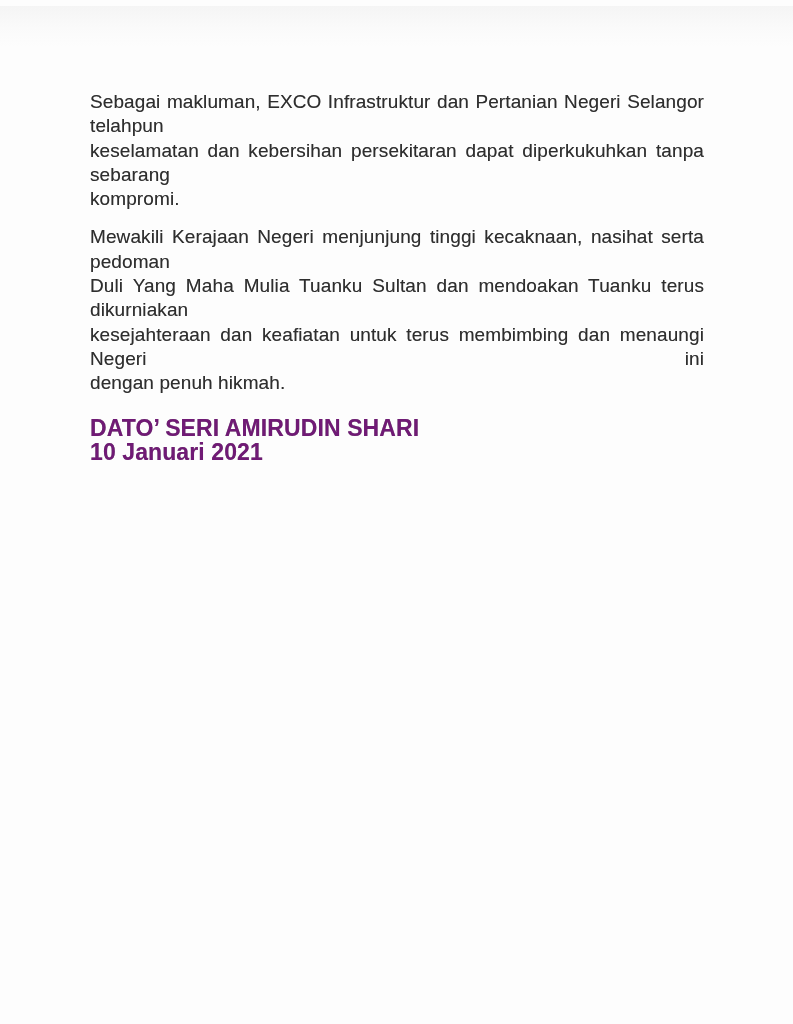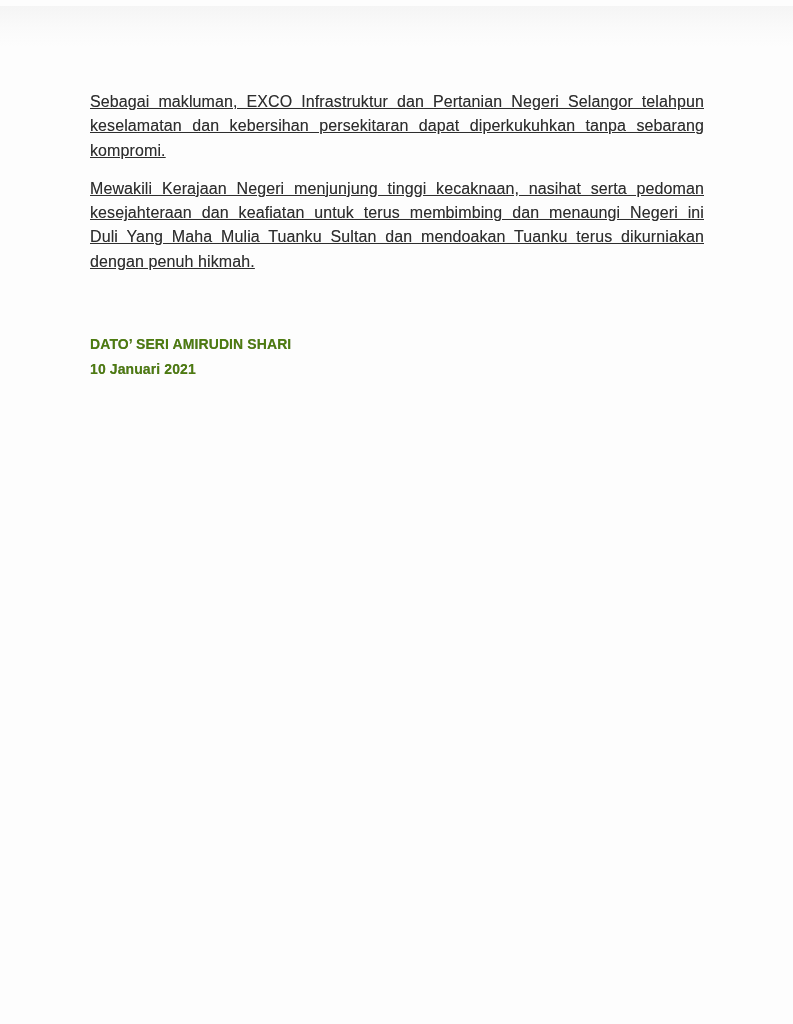--- a/index.html
+++ b/index.html
@@ -29,62 +29,61 @@
   .content {
     position: absolute;
     left: 90px;
     top: 90px;
     width: 614px;
   }
   .para {
     margin: 0 0 14px 0;
   }
   .para .line {
-    font-size: 16px;
+    font-size: 19px;
     line-height: 24.3px;
     letter-spacing: 0.1px;
     text-align: justify;
     text-align-last: justify;
     text-shadow: 0 0 0.5px rgba(46,46,46,0.45);
     white-space: normal;
-    text-decoration: underline;
   }
   .para .line.last {
     text-align-last: left;
   }
   .para.second {
-    margin-bottom: 58px;
+    margin-bottom: 20px;
   }
   .signature .sig-line {
-    font-size: 14px;
+    font-size: 23px;
     font-weight: bold;
     line-height: 24.6px;
     letter-spacing: 0.1px;
-    color: #4d7c0f;
+    color: #701a75;
     text-shadow: 0 0 0.5px rgba(41,41,41,0.5);
   }
 </style>
 </head>
 <body>
 
 <div class="page">
   <div class="scan-shade"></div>
 
   <div class="content">
 
     <div class="para first">
       <div class="line">Sebagai makluman, EXCO Infrastruktur dan Pertanian Negeri Selangor telahpun</div>
       <div class="line">keselamatan dan kebersihan persekitaran dapat diperkukuhkan tanpa sebarang</div>
       <div class="line last">kompromi.</div>
     </div>
 
     <div class="para second">
       <div class="line">Mewakili Kerajaan Negeri menjunjung tinggi kecaknaan, nasihat serta pedoman</div>
+      <div class="line">Duli Yang Maha Mulia Tuanku Sultan dan mendoakan Tuanku terus dikurniakan</div>
       <div class="line">kesejahteraan dan keafiatan untuk terus membimbing dan menaungi Negeri ini</div>
-      <div class="line">Duli Yang Maha Mulia Tuanku Sultan dan mendoakan Tuanku terus dikurniakan</div>
       <div class="line last">dengan penuh hikmah.</div>
     </div>
 
     <div class="signature">
       <div class="sig-line">DATO’ SERI AMIRUDIN SHARI</div>
       <div class="sig-line">10 Januari 2021</div>
     </div>
 
   </div>
 </div>

